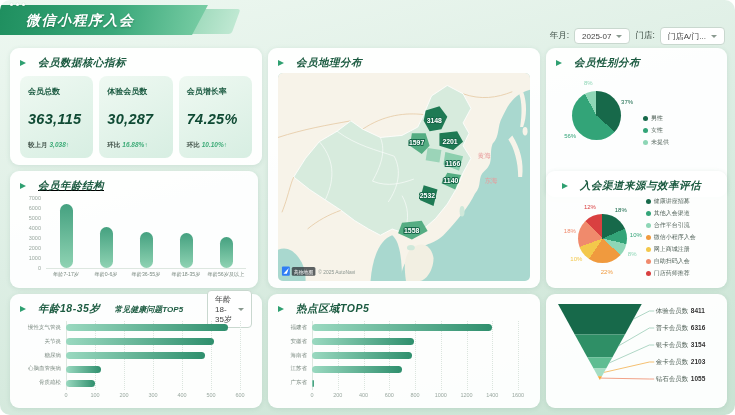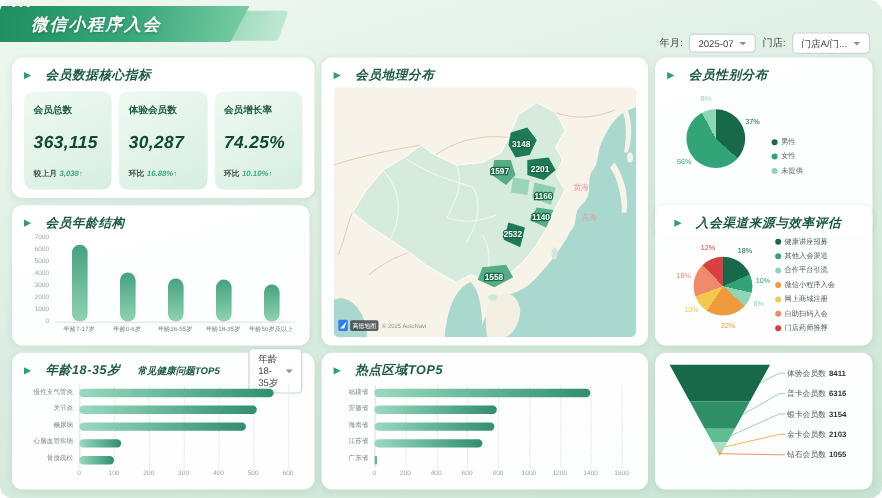--- a/index.html
+++ b/index.html
@@ -20,21 +20,21 @@
   
   .panel{position:absolute;background:rgba(255,255,255,.94);border-radius:9px;box-shadow:0 1px 5px rgba(42,110,80,.12);padding:7px 10px;box-sizing:border-box;display:flex;flex-direction:column;}
   .ptitle{display:flex;align-items:center;gap:12px;height:16px;flex:none;}
   .ptitle .txt{font-size:10.5px;font-weight:bold;font-style:italic;color:#1c5b41;letter-spacing:.5px;white-space:nowrap;}
   .ptitle .txt-sm{font-size:8px;font-weight:bold;font-style:italic;color:#1c5b41;white-space:nowrap;margin-left:2px;}
   .tri{width:0;height:0;border-left:6px solid #2fa071;border-top:3.5px solid transparent;border-bottom:3.5px solid transparent;flex:none;}
   .spacer{flex:1;}
   .chart{position:relative;flex:1;overflow:visible;}
 
   #p-kpi{left:10px;top:48px;width:252px;height:117px;}
-  #p-age{left:10px;top:171px;width:248px;height:117px;}
+  #p-age{left:10px;top:171px;width:248px;height:117px;text-decoration:underline;}
   #p-health{left:10px;top:294px;width:252px;height:114px;}
   #p-map{left:268px;top:48px;width:272px;height:240px;justify-content:space-between;}
   #p-hot{left:268px;top:294px;width:272px;height:114px;}
   #p-gender{left:546px;top:48px;width:181px;height:149px;}
   #p-channel{left:546px;top:171px;width:181px;height:117px;padding-left:16px;}
   #p-level{left:546px;top:294px;width:181px;height:114px;}
 
   
   .kpi-row{display:flex;gap:6px;flex:1;margin-top:5px;}
   .kpi-card{flex:1;border-radius:8px;background:linear-gradient(150deg,#eff9f2,#d7eee2);padding:10px 8px 8px;display:flex;flex-direction:column;justify-content:space-between;}

